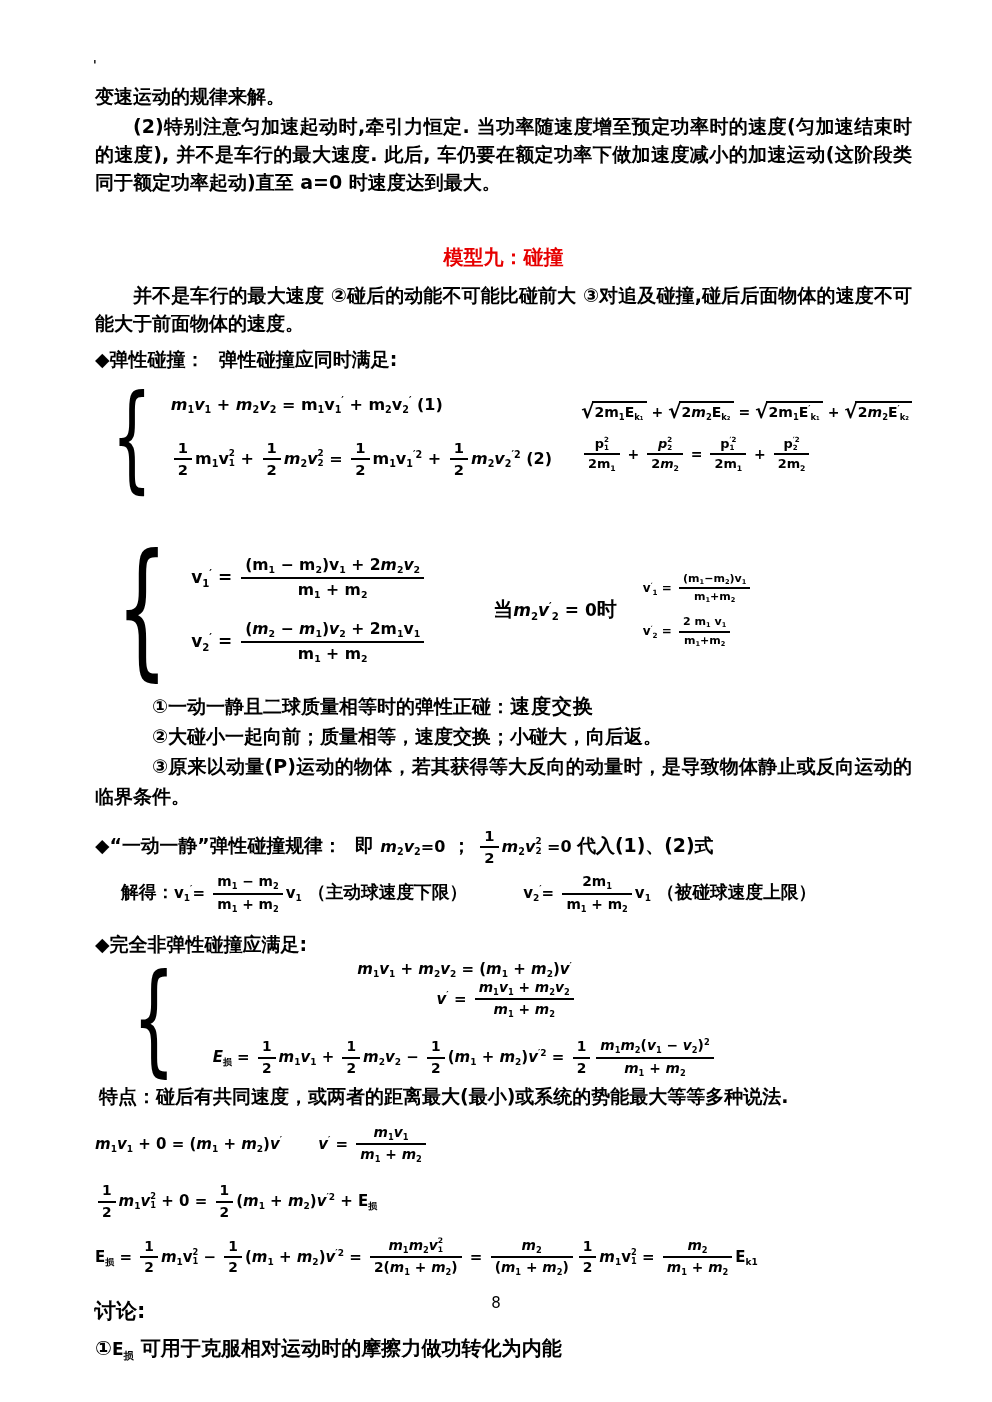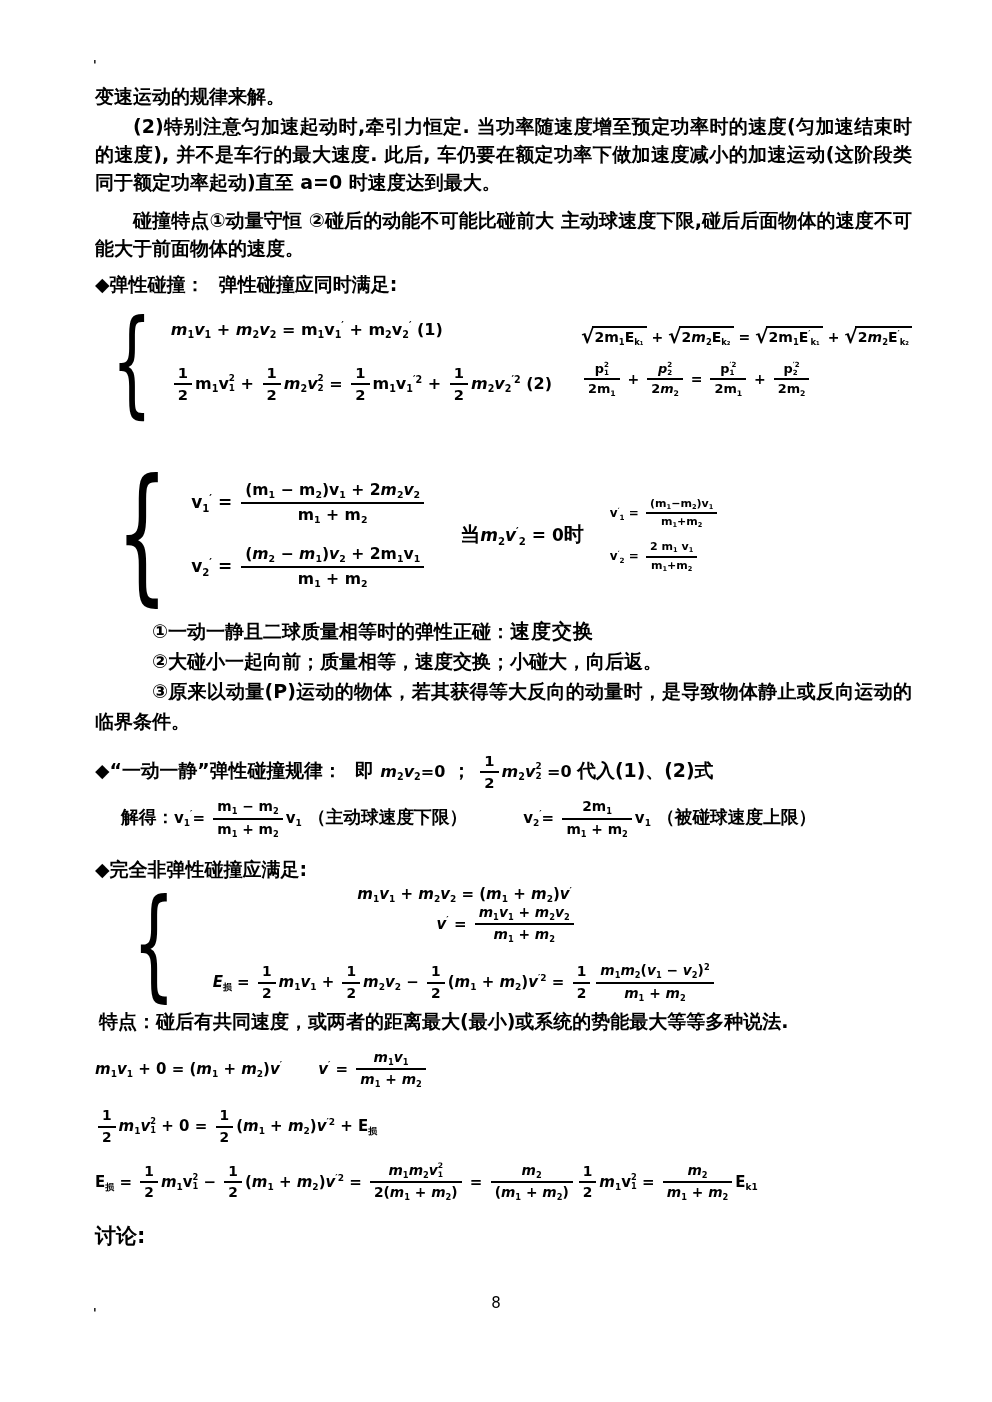--- a/index.html
+++ b/index.html
@@ -41,21 +41,21 @@
   .col{display:flex;flex-direction:column;justify-content:center;}
   .block1{margin-top:12px;}
   .block1 .brace{font-size:116px;}
   .block1 .left-col{gap:24px;margin-left:2px;width:470px;}
   .block1 .right-col{gap:14px;margin-left:28px;}
   .block1 .right-col .fml{font-size:14px;}
   .block2{margin-top:54px;}
   .block2 .brace{font-size:148px;}
   .block2 .left-col{gap:18px;margin-left:2px;}
   .block2 .left-col .fml{font-size:17px;}
-  .block2 .mid{margin-left:33px;align-self:center;text-align:center;}
+  .block2 .mid{margin-left:66px;align-self:center;text-align:center;}
   .block2 .mid .fml{font-size:17px;}
   .block2 .right-col{gap:10px;margin-left:26px;}
   .block2 .right-col .fml{font-size:12px;}
   .points{margin-top:14px;}
   .points .pt{font-size:19px;line-height:30px;margin-left:57px;}
   .points .pt3{font-size:19px;line-height:30px;text-indent:57px;text-align:justify;}
   .emph{font-size:20px;letter-spacing:1px;}
   .rule{margin-top:16px;}
   .solve{margin-top:6px;margin-left:26px;}
   .solve .fml{font-size:15px;}
@@ -84,22 +84,23 @@
 <body>
 
 <div class="page">
 
   <span class="stray stray-top">'</span>
 
   <p class="body-text p1">变速运动的规律来解。</p>
 
   <p class="body-text p2">(2)特别注意匀加速起动时,牵引力恒定. 当功率随速度增至预定功率时的速度(匀加速结束时的速度), 并不是车行的最大速度. 此后, 车仍要在额定功率下做加速度减小的加速运动(这阶段类同于额定功率起动)直至 a=0 时速度达到最大。</p>
 
+  <h1 class="model-heading" style="color:#e60000;">模型九：碰撞</h1>
 
-  <p class="body-text intro">碰撞特点①动量守恒 ②碰后的动能不可能比碰前大 主动球速度下限,碰后后面物体的速度不可能大于前面物体的速度。</p>
+  <p class="body-text intro">并不是车行的最大速度 ②碰后的动能不可能比碰前大 ③对追及碰撞,碰后后面物体的速度不可能大于前面物体的速度。</p>
 
   <p class="body-text elastic-line">
     <span>◆弹性碰撞：</span><span class="gap2"></span><span>弹性碰撞应同时满足:</span>
   </p>
 
   <div class="fblock block1">
     <span class="brace">{</span>
     <div class="col left-col">
       <span class="fml"><span class="t it">m</span><span class="sb">1</span><span class="t it">v</span><span class="sb">1</span><span class="t"> + </span><span class="t it">m</span><span class="sb">2</span><span class="t it">v</span><span class="sb">2</span><span class="t"> = m</span><span class="sb">1</span><span class="t">v</span><span class="sb">1</span><span class="su">′</span><span class="t"> + m</span><span class="sb">2</span><span class="t">v</span><span class="sb">2</span><span class="su">′</span><span class="t"> (1)</span></span>
       <span class="fml"><span class="frac"><span class="num"><span class="t">1</span></span><span class="den"><span class="t">2</span></span></span><span class="t">m</span><span class="sb">1</span><span class="t">v</span><span class="ss"><span class="ssu">2</span><span class="ssb">1</span></span><span class="t"> + </span><span class="frac"><span class="num"><span class="t">1</span></span><span class="den"><span class="t">2</span></span></span><span class="t it">m</span><span class="sb">2</span><span class="t it">v</span><span class="ss"><span class="ssu">2</span><span class="ssb">2</span></span><span class="t"> = </span><span class="frac"><span class="num"><span class="t">1</span></span><span class="den"><span class="t">2</span></span></span><span class="t">m</span><span class="sb">1</span><span class="t">v</span><span class="sb">1</span><span class="su">′2</span><span class="t"> + </span><span class="frac"><span class="num"><span class="t">1</span></span><span class="den"><span class="t">2</span></span></span><span class="t it">m</span><span class="sb">2</span><span class="t it">v</span><span class="sb">2</span><span class="su">′2</span><span class="t"> (2)</span></span>
@@ -161,17 +162,20 @@
   </div>
   <div class="fline omr2">
     <span class="fml"><span class="frac"><span class="num"><span class="t">1</span></span><span class="den"><span class="t">2</span></span></span><span class="t it">m</span><span class="sb">1</span><span class="t it">v</span><span class="ss"><span class="ssu">2</span><span class="ssb">1</span></span><span class="t"> + 0 = </span><span class="frac"><span class="num"><span class="t">1</span></span><span class="den"><span class="t">2</span></span></span><span class="t">(</span><span class="t it">m</span><span class="sb">1</span><span class="t"> + </span><span class="t it">m</span><span class="sb">2</span><span class="t">)</span><span class="t it">v</span><span class="su">′2</span><span class="t"> + E</span><span class="sb">损</span></span>
   </div>
   <div class="fline omr3">
     <span class="fml"><span class="t">E</span><span class="sb">损</span><span class="t"> = </span><span class="frac"><span class="num"><span class="t">1</span></span><span class="den"><span class="t">2</span></span></span><span class="t it">m</span><span class="sb">1</span><span class="t">v</span><span class="ss"><span class="ssu">2</span><span class="ssb">1</span></span><span class="t"> − </span><span class="frac"><span class="num"><span class="t">1</span></span><span class="den"><span class="t">2</span></span></span><span class="t">(</span><span class="t it">m</span><span class="sb">1</span><span class="t"> + </span><span class="t it">m</span><span class="sb">2</span><span class="t">)</span><span class="t it">v</span><span class="su">′2</span><span class="t"> = </span><span class="frac"><span class="num"><span class="t it">m</span><span class="sb">1</span><span class="t it">m</span><span class="sb">2</span><span class="t it">v</span><span class="ss"><span class="ssu">2</span><span class="ssb">1</span></span></span><span class="den"><span class="t">2(</span><span class="t it">m</span><span class="sb">1</span><span class="t"> + </span><span class="t it">m</span><span class="sb">2</span><span class="t">)</span></span></span><span class="t"> = </span><span class="frac"><span class="num"><span class="t it">m</span><span class="sb">2</span></span><span class="den"><span class="t">(</span><span class="t it">m</span><span class="sb">1</span><span class="t"> + </span><span class="t it">m</span><span class="sb">2</span><span class="t">)</span></span></span><span class="frac"><span class="num"><span class="t">1</span></span><span class="den"><span class="t">2</span></span></span><span class="t it">m</span><span class="sb">1</span><span class="t">v</span><span class="ss"><span class="ssu">2</span><span class="ssb">1</span></span><span class="t"> = </span><span class="frac"><span class="num"><span class="t it">m</span><span class="sb">2</span></span><span class="den"><span class="t it">m</span><span class="sb">1</span><span class="t"> + </span><span class="t it">m</span><span class="sb">2</span></span></span><span class="t">E</span><span class="sb">k1</span></span>
   </div>
 
   <p class="body-text disc">讨论:</p>
 
+  <div class="fline discp">
+    <span class="fml"><span class="cjk">①</span><span class="t">E</span><span class="sb">损</span><span class="cjk"> 可用于克服相对运动时的摩擦力做功转化为内能</span></span>
+  </div>
 
   <div class="pageno">8</div>
   <span class="stray stray-bottom">'</span>
 
 </div>
 
 </body></html>

